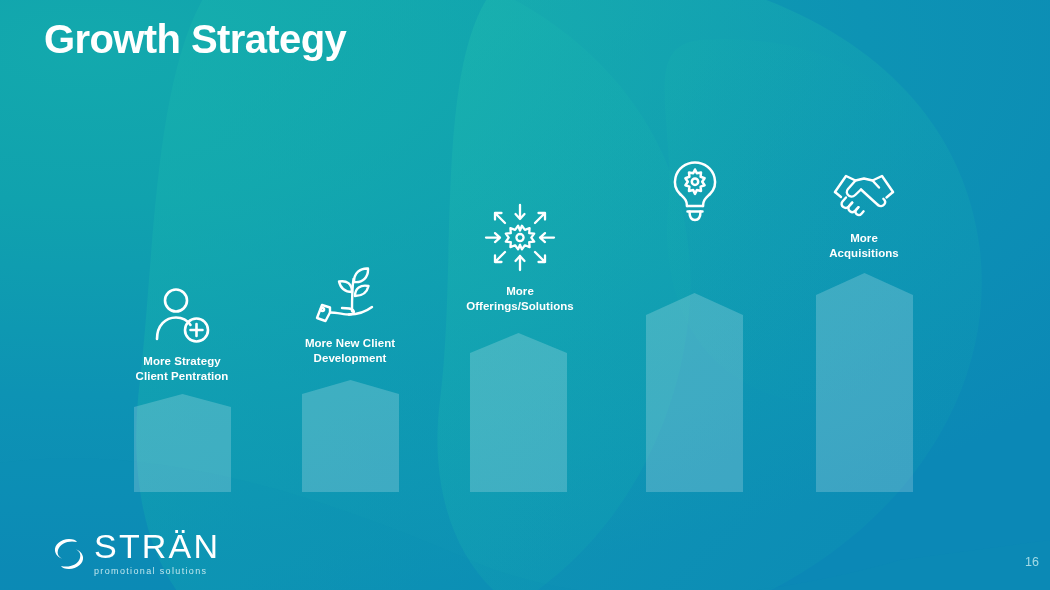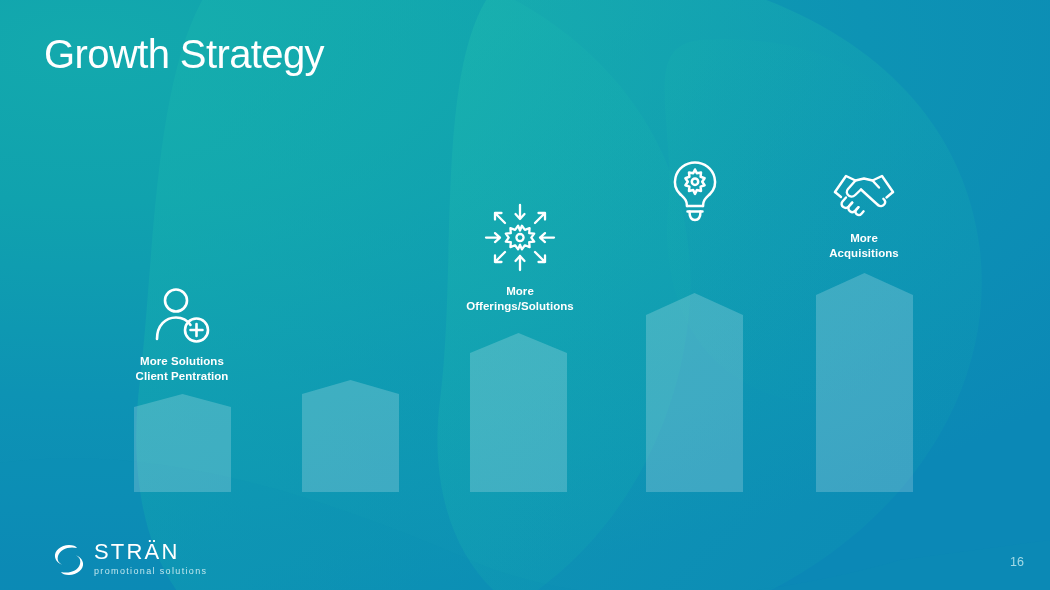--- a/index.html
+++ b/index.html
@@ -26,24 +26,24 @@
   .bg-layer {
     position: absolute;
     inset: 0;
   }
   .bg-layer svg { display: block; width: 100%; height: 100%; }
 
   
   .title {
     position: absolute;
     left: 44px;
-    top: 29px;
+    top: 14px;
     color: #ffffff;
     font-size: 40px;
-    font-weight: 400;
+    font-weight: 700;
     letter-spacing: -0.6px;
     line-height: 1.25;
     white-space: nowrap;
   }
 
   
   .pillars { position: absolute; inset: 0; }
   .pillar {
     position: absolute;
     bottom: 98px;
@@ -80,38 +80,38 @@
     bottom: 12px;
     display: flex;
     align-items: center;
     gap: 8px;
   }
   .logo-mark { width: 34px; height: 34px; flex: none; }
   .logo-mark svg { display: block; }
   .logo-text { line-height: 1; padding-bottom: 2px; }
   .logo-name {
     color: #ffffff;
-    font-size: 22px;
+    font-size: 34px;
     font-weight: 400;
     letter-spacing: 2.2px;
     display: block;
   }
   .logo-tag {
     color: #cfeef2;
     font-size: 9px;
     letter-spacing: 1.35px;
     display: block;
     margin-top: 4px;
     opacity: 0.92;
   }
 
   
   .page-number {
     position: absolute;
-    right: 26px;
+    right: 11px;
     bottom: 21px;
     color: #bde8ee;
     font-size: 12.5px;
     opacity: 0.85;
   }
 </style>
 </head>
 <body>
 
 <div id="slide">
@@ -178,24 +178,40 @@
 
   <div class="item" style="left:106px; top:283px; width:152px;">
     <div class="item-icon">
       <svg width="62" height="58" viewBox="0 0 62 58" fill="none" stroke="#ffffff" stroke-width="2.6" stroke-linecap="round" stroke-linejoin="round">
         <circle cx="25" cy="13.5" r="11"></circle>
         <path d="M6,52 C6,38.5 14.5,30.5 25,30.5 C31.5,30.5 36.5,33.5 39.5,38"></path>
         <circle cx="45.5" cy="43" r="11.5"></circle>
         <path d="M45.5,37 L45.5,49 M39.5,43 L51.5,43"></path>
       </svg>
     </div>
-    <div class="item-label">More Solutions
+    <div class="item-label">More Strategy
 Client Pentration</div>
   </div>
 
+  <div class="item" style="left:274px; top:265px; width:152px;">
+    <div class="item-icon">
+      <svg width="72" height="60" viewBox="0 0 72 60" fill="none" stroke="#ffffff" stroke-width="2.4" stroke-linecap="round" stroke-linejoin="round">
+        <path d="M38,44 C38,34 38,22 39.5,12"></path>
+        <path d="M40,15 C40,6 46,1 54,1.5 C54.5,10 49,16 40,15 Z"></path>
+        <path d="M38,25 C31,25 26.5,21 25,14.5 C33,13 38,17 38,25 Z"></path>
+        <path d="M41,29 C48,29 53,25.5 54.5,19 C46.5,17.5 41,21 41,29 Z"></path>
+        <path d="M16,45.5 C23,45.5 30,47.5 35,47.5 C39,47.5 41,45 39,43 C37.5,41.5 32,41 28,41"></path>
+        <path d="M35,47.5 C44,47.5 52,44.5 58,40"></path>
+        <path d="M16,40.5 L8,38 L3,51 L11.5,54 L16,45.5 Z"></path>
+        <circle cx="8.5" cy="42.5" r="1.6"></circle>
+      </svg>
+    </div>
+    <div class="item-label">More New Client
+Development</div>
+  </div>
 
   <div class="item" style="left:442px; top:213px; width:156px;">
     <div class="item-icon">
       <svg width="72" height="72" viewBox="0 0 72 72" fill="none" stroke="#ffffff" stroke-width="2.3" stroke-linecap="round" stroke-linejoin="round">
         <path d="M36,27.5 L37.9,22.8 L40.9,26.9 L45.6,25.1 L45.2,30.1 L50.2,30.6 L47.3,34.6 L50.2,38.6 L45.2,39.1 L45.6,44.1 L40.9,42.3 L37.9,46.4 L36,41.7 L34.1,46.4 L31.1,42.3 L26.4,44.1 L26.8,39.1 L21.8,38.6 L24.7,34.6 L21.8,30.6 L26.8,30.1 L26.4,25.1 L31.1,26.9 L34.1,22.8 Z"></path>
         <circle cx="36" cy="34.6" r="3.6"></circle>
         <path d="M36,2 L36,16 M31.5,11 L36,16 L40.5,11"></path>
         <path d="M36,67 L36,53 M31.5,58 L36,53 L40.5,58"></path>
         <path d="M2,34.6 L16,34.6 M11,30.1 L16,34.6 L11,39.1"></path>
         <path d="M70,34.6 L56,34.6 M61,30.1 L56,34.6 L61,39.1"></path>

